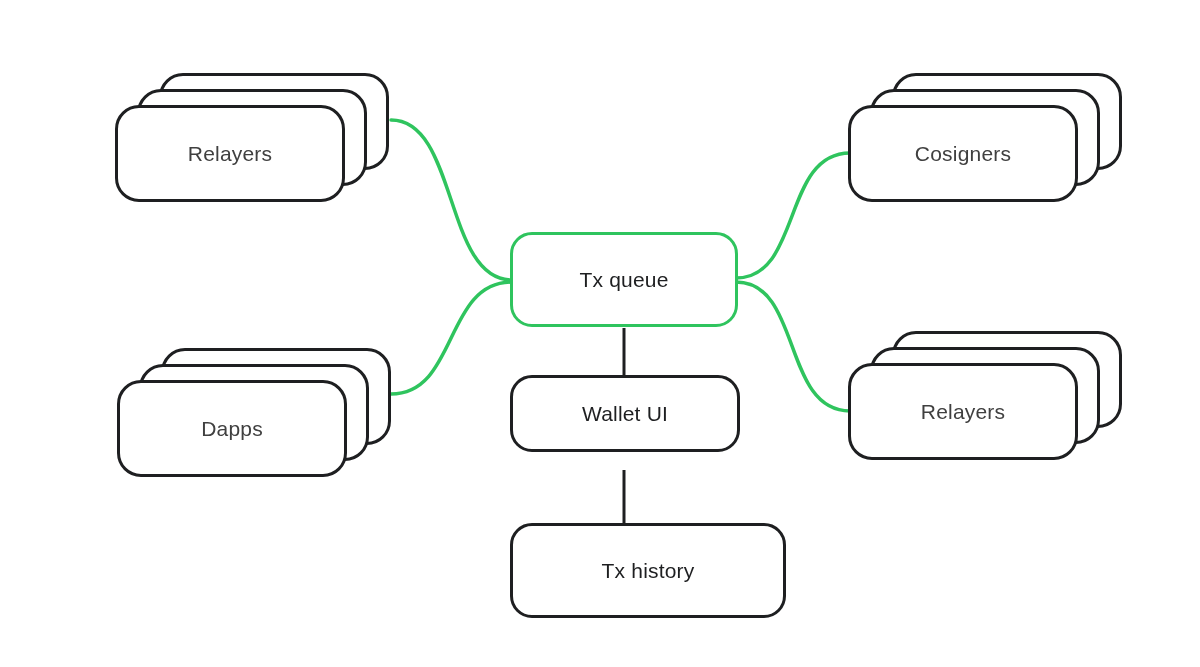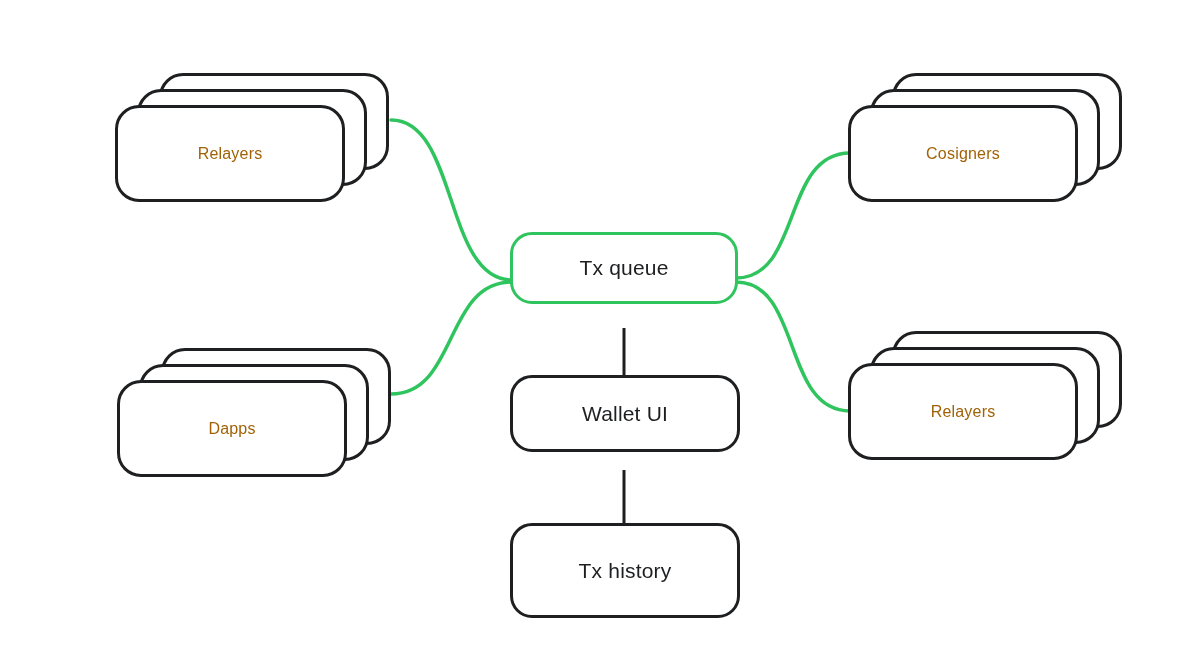--- a/index.html
+++ b/index.html
@@ -41,43 +41,43 @@
   }
   .card.back  { left: 44px; top: -32px; }
   .card.mid   { left: 22px; top: -16px; }
   .card.front { left: 0;    top: 0; }
   .card.front .label {
     position: absolute;
     left: 0; right: 0; top: 0; bottom: 0;
     display: flex;
     align-items: center;
     justify-content: center;
-    font-size: 16px;
-    color: #a16207;
+    font-size: 21px;
+    color: #404040;
     letter-spacing: 0.2px;
   }
   
   .box {
     position: absolute;
     background: #ffffff;
     border: 3px solid #1e1f21;
     border-radius: 22px;
     box-sizing: border-box;
     display: flex;
     align-items: center;
     justify-content: center;
     font-size: 21px;
     color: #1e1f21;
     letter-spacing: 0.2px;
     z-index: 1;
   }
   .box.green { border-color: #2fc45e; }
-  .box.tx-queue   { left: 510px; top: 232px; width: 228px; height: 72px; justify-content: center; }
+  .box.tx-queue   { left: 510px; top: 232px; width: 228px; height: 95px; justify-content: center; }
   .box.wallet-ui  { left: 510px; top: 375px; width: 230px; height: 77px; }
-  .box.tx-history { left: 510px; top: 523px; width: 230px; height: 95px; }
+  .box.tx-history { left: 510px; top: 523px; width: 276px; height: 95px; }
 
   .stack.relayers  { left: 115px; top: 105px; }
   .stack.dapps     { left: 117px; top: 380px; }
   .stack.cosigners { left: 848px; top: 105px; }
   .stack.signers   { left: 848px; top: 363px; }
 </style>
 </head>
 <body>
 
 <div class="canvas">

